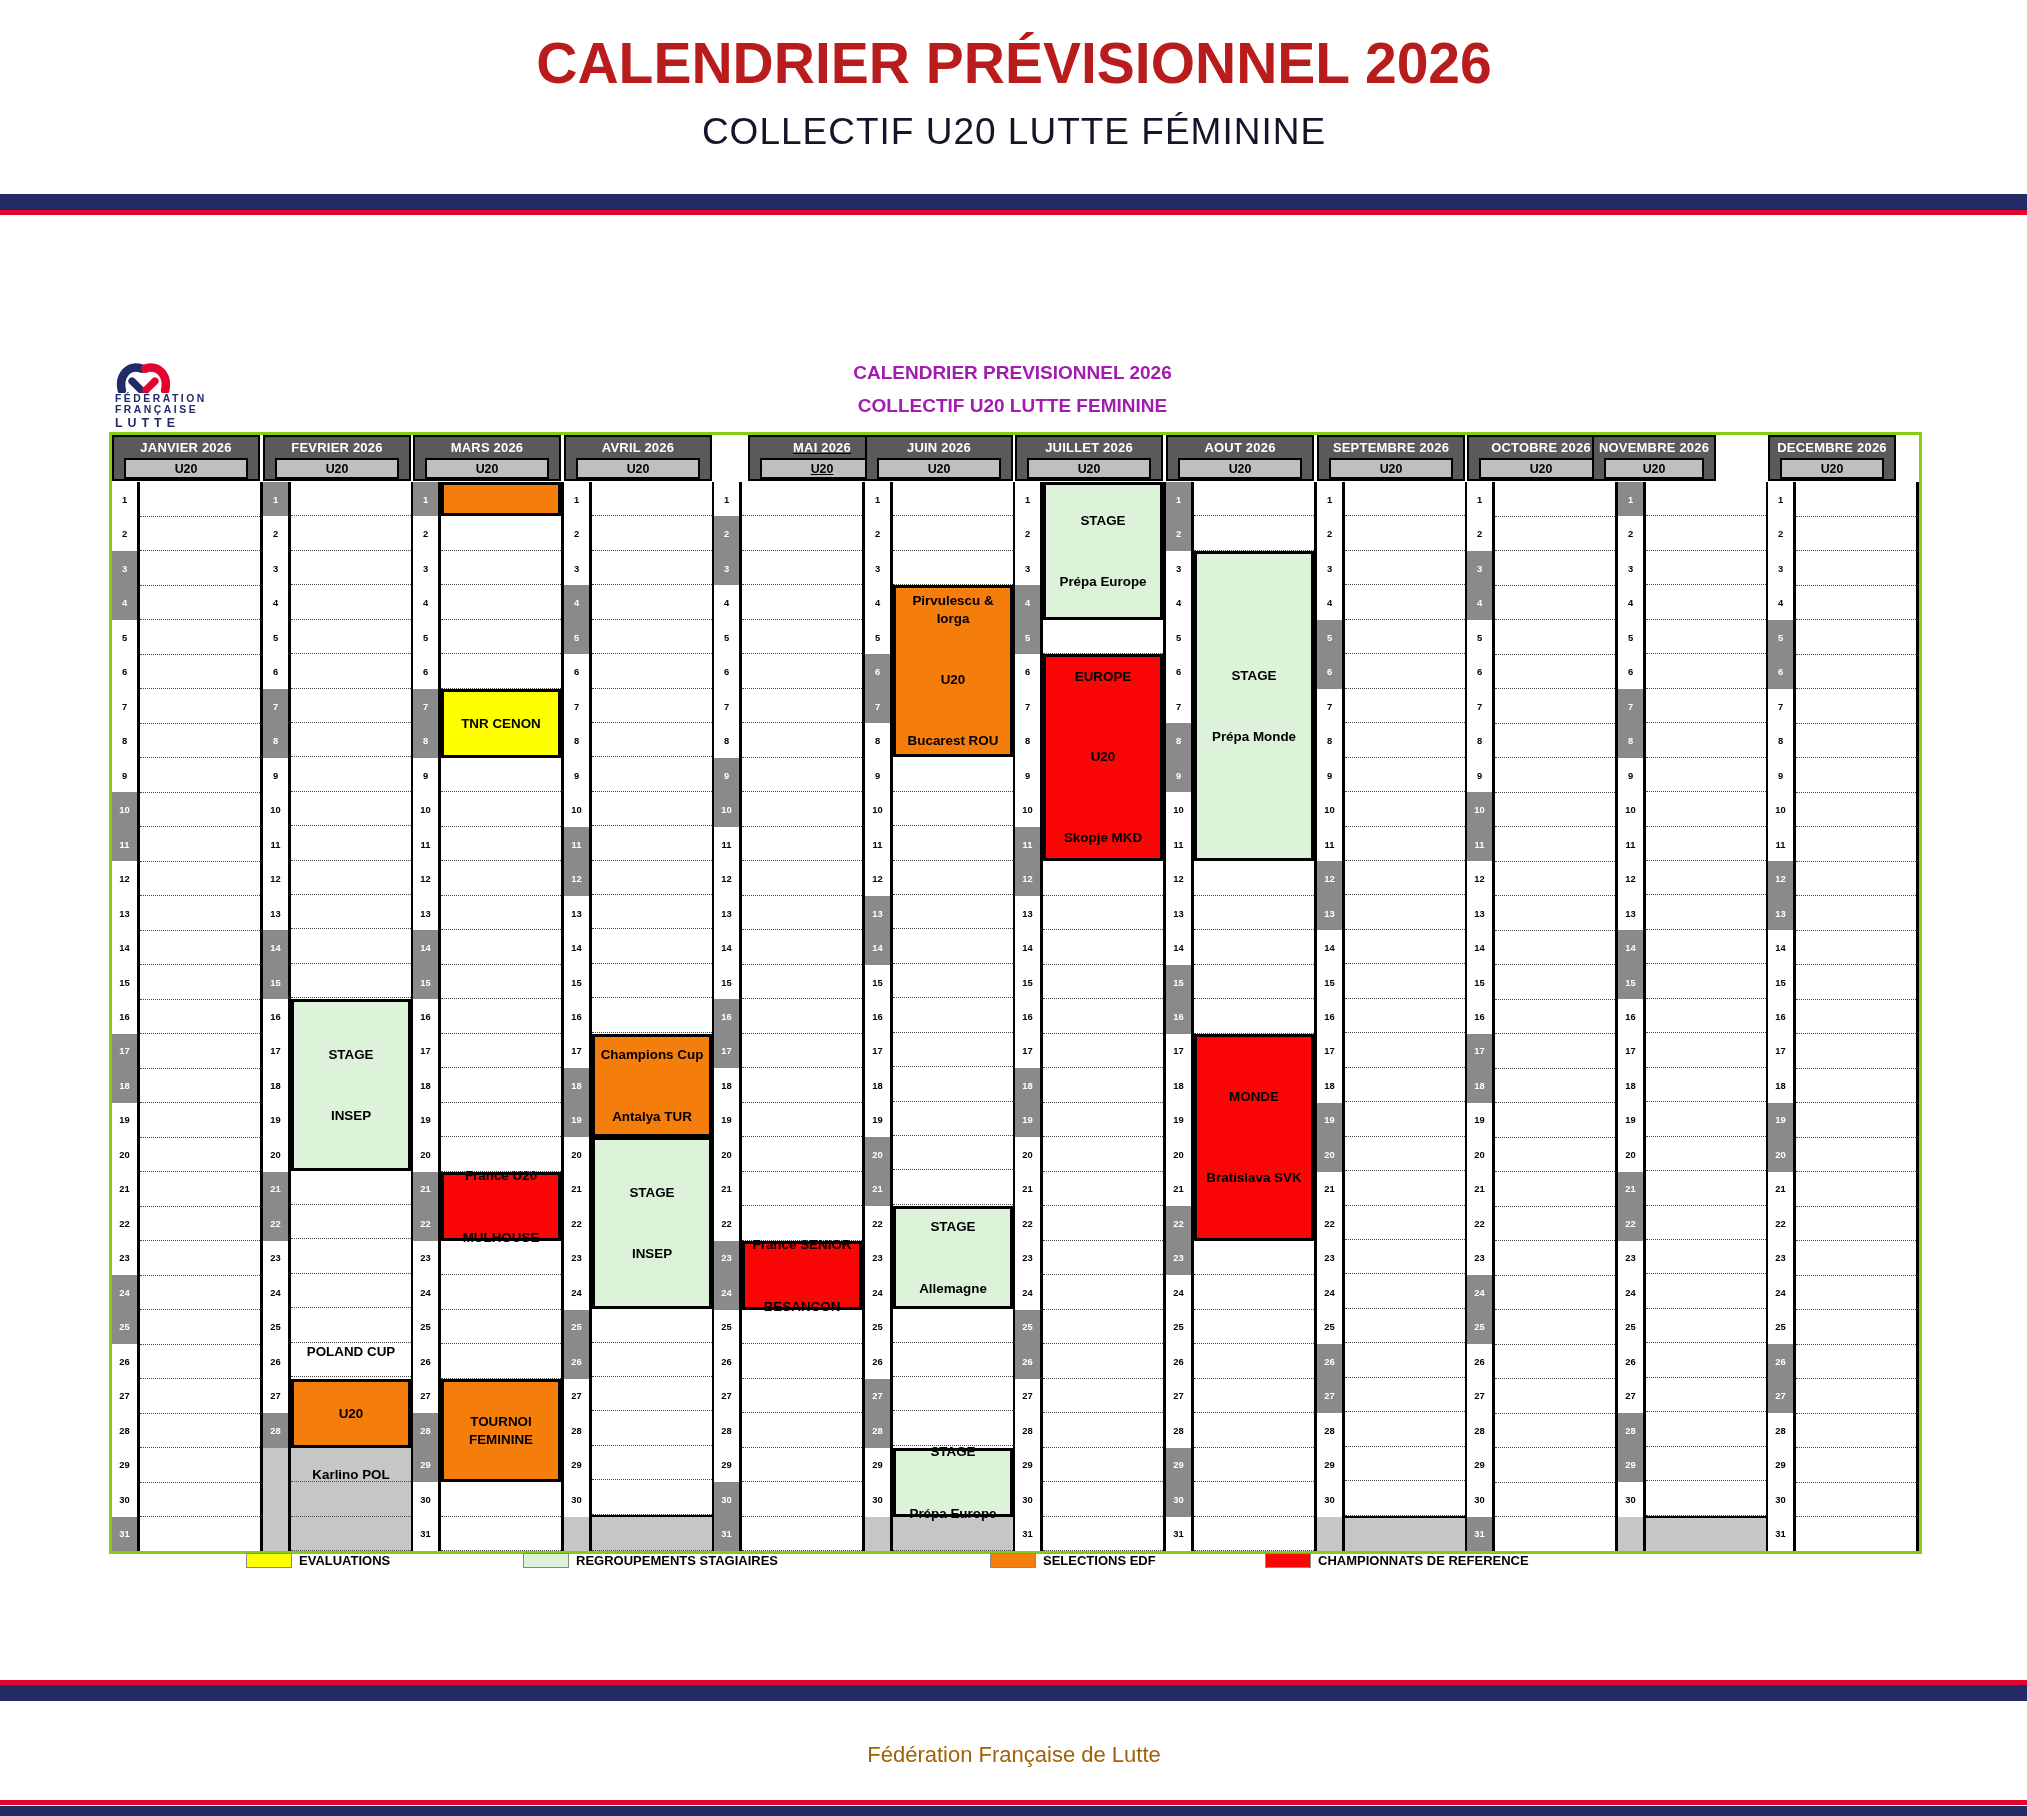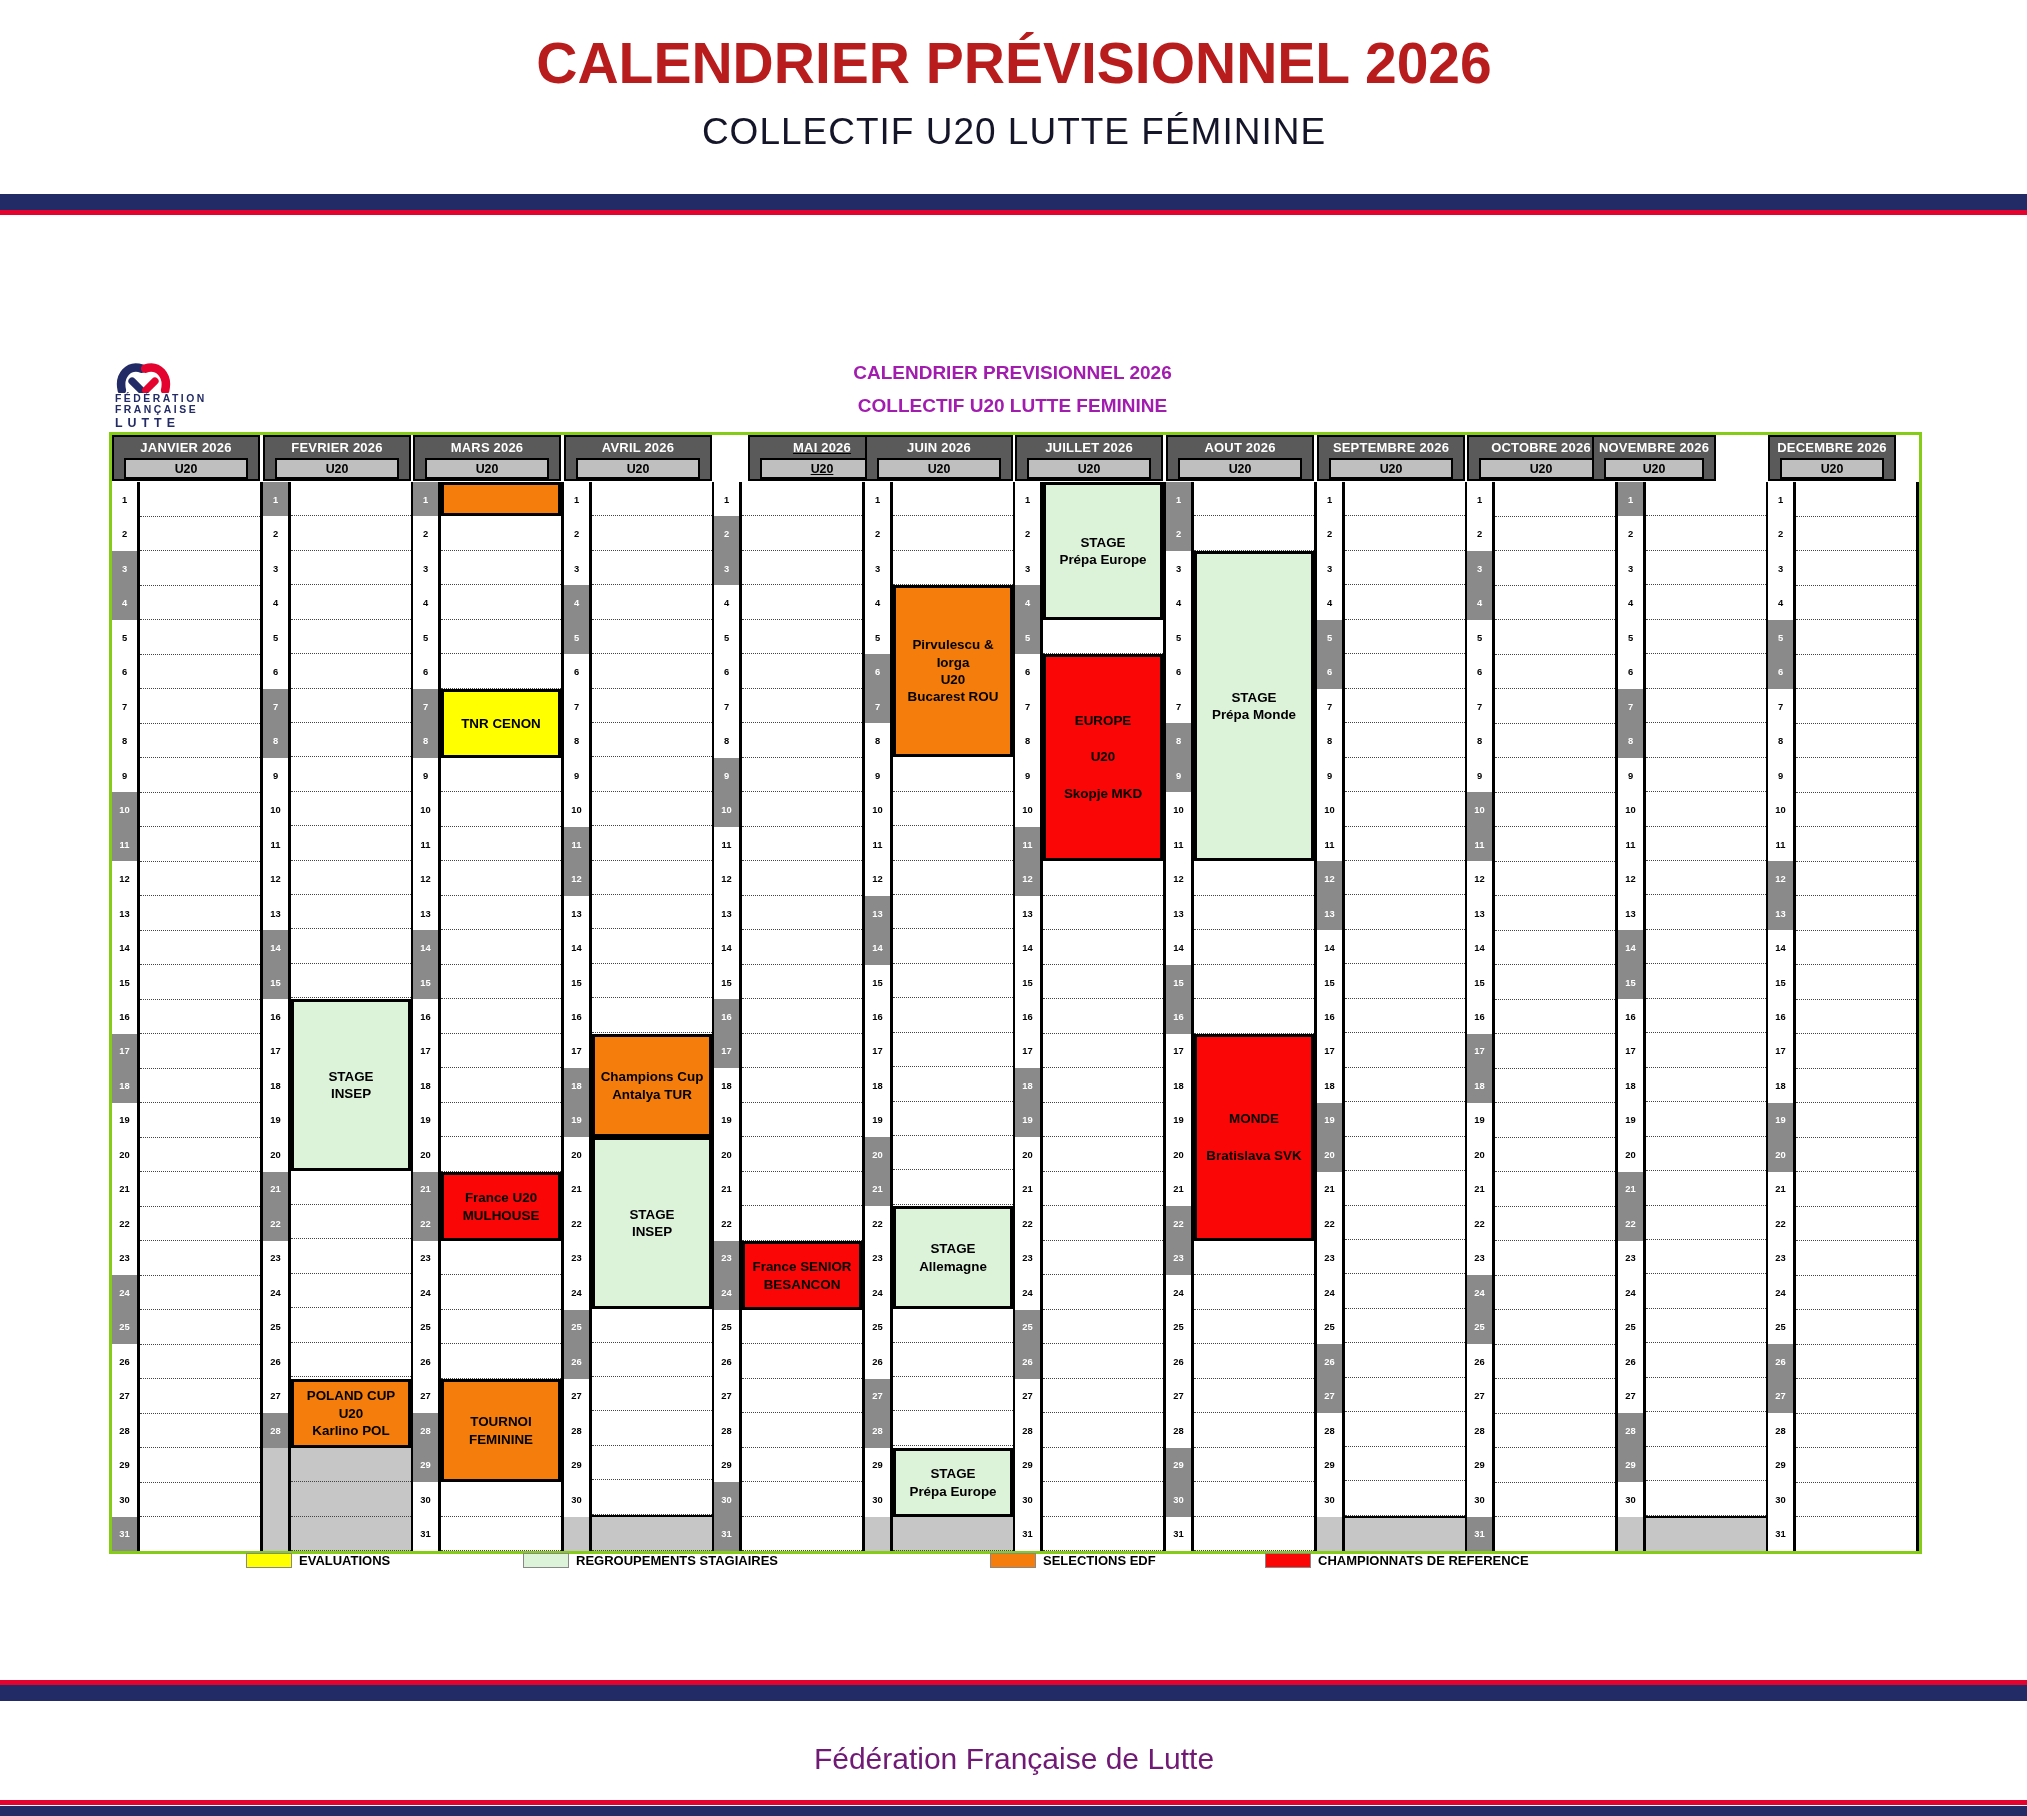--- a/index.html
+++ b/index.html
@@ -45,35 +45,35 @@
   .scell.void{background:#c6c6c6;color:transparent;}
   .area{position:absolute;left:25px;right:0;top:0;height:1069px;
         border-left:3px solid #000;border-right:3px solid #000;box-sizing:border-box;
         display:flex;flex-direction:column;background:#fff;}
   .dayrow{flex:1;border-bottom:1px dotted #444;box-sizing:border-box;background:#fff;}
   .dayrow:last-child{border-bottom:none;}
   .dayrow.void{background:#c6c6c6;}
   .dayrow.voidstart{border-top:2px solid #000;}
   .event{position:absolute;left:0;right:0;box-sizing:border-box;border:3px solid #000;
          display:flex;flex-direction:column;align-items:center;justify-content:center;
-         text-align:center;font-size:13.4px;font-weight:700;color:#000;line-height:1.3;z-index:3;}
+         text-align:center;font-size:13.4px;font-weight:700;color:#000;line-height:1.3;z-index:3;gap:44px;}
   .event.spread{line-height:2.7;}
   .ev-evaluations{background:#ffff00;}
   .ev-regroupements{background:#dcf3da;}
   .ev-selections{background:#f57d0b;}
   .ev-championnats{background:#fb0606;}
 
   
   .legend-item{position:absolute;top:1550px;height:20px;display:flex;align-items:center;}
   .legend-chip{width:46px;height:15px;border:1px solid #888;box-sizing:border-box;margin-right:7px;}
   .legend-label{font-size:13px;font-weight:700;color:#000;letter-spacing:0px;}
 
   
   .footer-text{position:absolute;top:1742px;left:0;width:100%;text-align:center;
-    font-size:30px;font-weight:400;color:#701a75;}
+    font-size:22px;font-weight:400;color:#a16207;}
 </style>
 </head>
 <body>
 
 <div class="page">
 
   <div class="big-title">CALENDRIER PRÉVISIONNEL 2026</div>
   <div class="big-sub">COLLECTIF U20 LUTTE FÉMININE</div>
 
   <div class="bar navy" style="top:194px;height:16px;"></div>

